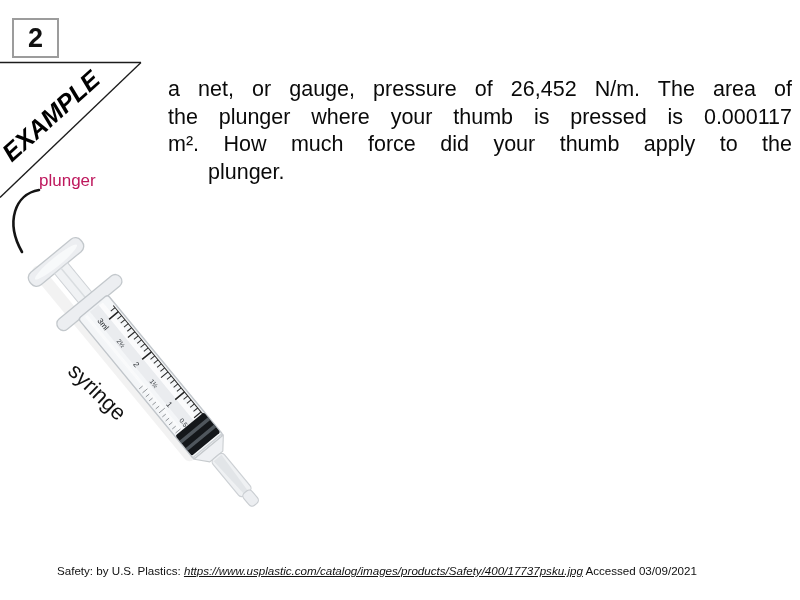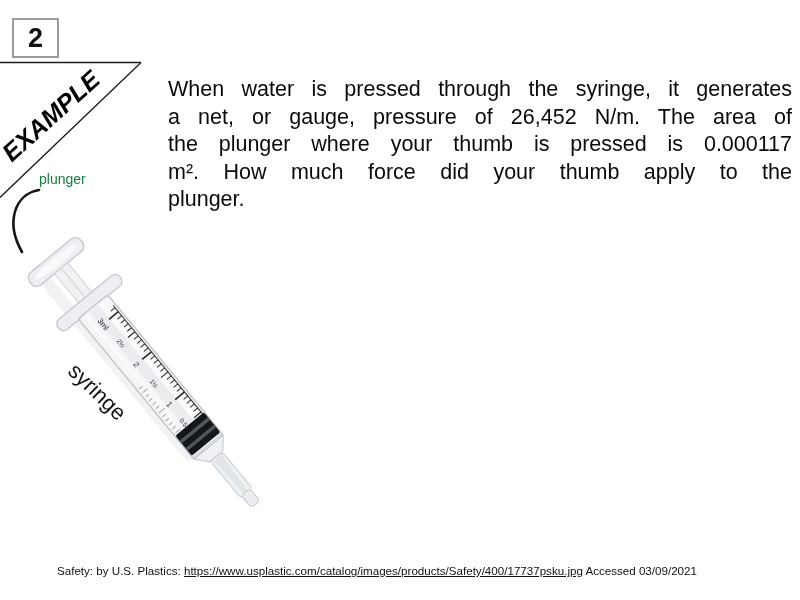--- a/index.html
+++ b/index.html
@@ -22,40 +22,40 @@
   }
   
   .example-label{
     position:absolute;left:51px;top:116px;
     transform:translate(-50%,-50%) rotate(-42deg);
     font-size:25px;font-weight:bold;font-style:italic;
     letter-spacing:0px;white-space:nowrap;color:#000;
   }
   .plunger-label{
     position:absolute;left:39px;top:171px;
-    font-size:14px;color:#15803d;white-space:nowrap;
+    font-size:17px;color:#be185d;white-space:nowrap;
   }
   .syringe-label{
     position:absolute;left:97px;top:392px;
     transform:translate(-50%,-50%) rotate(44deg);
     font-size:22px;color:#111;white-space:nowrap;
   }
   
   .problem{
     position:absolute;left:168px;top:76px;width:624px;
     font-size:21.5px;line-height:27.5px;color:#0a0a0a;
   }
   .problem .jline{text-align:justify;text-align-last:justify;}
-  .problem .jline-last{text-align:last;text-align-last:left;}
+  .problem .jline-last{text-align:last;text-align-last:left;margin-left:40px;}
   
   .footer{
     position:absolute;left:57px;top:564px;width:740px;
     font-size:11.6px;color:#111;white-space:nowrap;
   }
-  .footer .link{text-decoration:underline;color:#111;cursor:pointer;}
+  .footer .link{text-decoration:underline;color:#111;cursor:pointer;font-style:italic;}
   
   .deco{position:absolute;left:0;top:0;}
   svg text{font-family:"Liberation Sans", sans-serif;}
   .maj-lbl{font-size:8px;fill:#23272b;}
   .half-lbl{font-size:6.5px;fill:#2c3136;}
 </style>
 </head>
 <body>
 
 <div class="slide">
@@ -126,21 +126,20 @@
     <span>2</span>
   </div>
 
   <div class="example-label">EXAMPLE</div>
 
   <div class="plunger-label">plunger</div>
 
   <div class="syringe-label">syringe</div>
 
   <div class="problem">
-    <div class="jline">When water is pressed through the syringe, it generates</div>
     <div class="jline">a net, or gauge, pressure of 26,452 N/m. The area of</div>
     <div class="jline">the plunger where your thumb is pressed is 0.000117</div>
     <div class="jline">m². How much force did your thumb apply to the</div>
     <div class="jline jline-last">plunger.</div>
   </div>
 
   <div class="footer"><span>Safety: by U.S. Plastics: </span><span class="link">https://www.usplastic.com/catalog/images/products/Safety/400/17737psku.jpg</span><span> Accessed 03/09/2021</span></div>
 
 </div>
 

